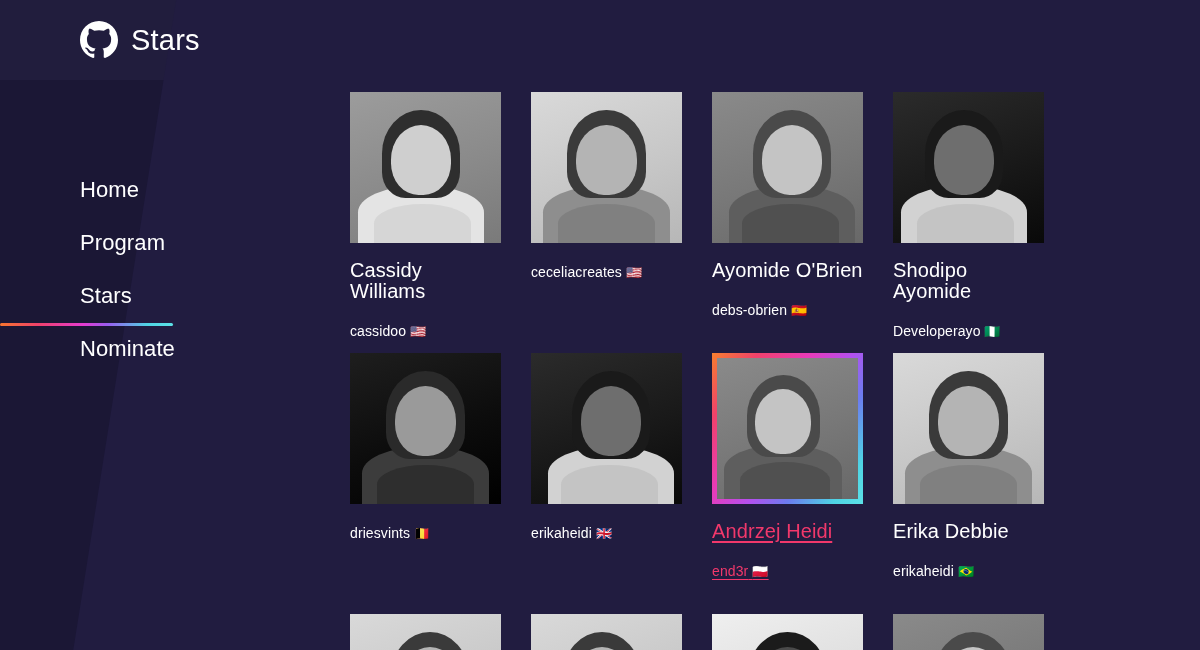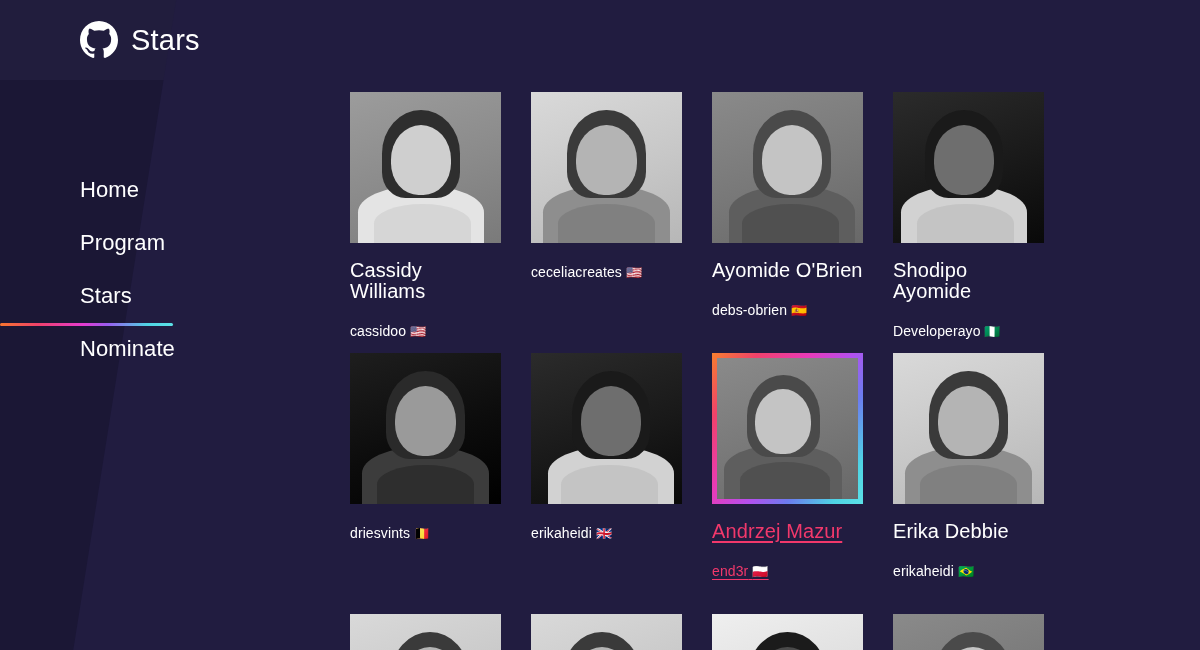--- a/index.html
+++ b/index.html
@@ -330,21 +330,21 @@
       <div class="star-photo-wrap">
         <div class="star-photo">
           <div class="p-bg" style="background: linear-gradient(160deg, rgb(138, 138, 138) 0%, rgb(120, 120, 120) 55%, rgb(104, 104, 104) 100%);">
             <div class="p-body" style="left: 5%; width: 84%; height: 38%; background: rgb(94, 94, 94);"></div>
             <div class="p-shoulder" style="left: 16%; width: 64%; height: 26%; background: rgb(80, 80, 80);"></div>
             <div class="p-hair" style="left: 21%; top: 12%; width: 52%; height: 58%; background: rgb(74, 74, 74);"></div>
             <div class="p-head" style="left: 27%; top: 22%; width: 40%; height: 46%; background: rgb(196, 196, 196);"></div>
           </div>
         </div>
       </div>
-      <div class="star-name">Andrzej Mazur</div>
+      <div class="star-name">Andrzej Heidi</div>
       <div class="star-handle"><span>end3r</span> <span class="star-flag">🇵🇱</span></div>
     </div>
     <div class="star-card">
       <div class="star-photo-wrap">
         <div class="star-photo">
           <div class="p-bg" style="background: linear-gradient(160deg, rgb(217, 217, 217) 0%, rgb(199, 199, 199) 55%, rgb(183, 183, 183) 100%);">
             <div class="p-body" style="left: 8%; width: 84%; height: 38%; background: rgb(142, 142, 142);"></div>
             <div class="p-shoulder" style="left: 18%; width: 64%; height: 26%; background: rgb(128, 128, 128);"></div>
             <div class="p-hair" style="left: 24%; top: 12%; width: 52%; height: 58%; background: rgb(58, 58, 58);"></div>
             <div class="p-head" style="left: 30%; top: 22%; width: 40%; height: 46%; background: rgb(180, 180, 180);"></div>

